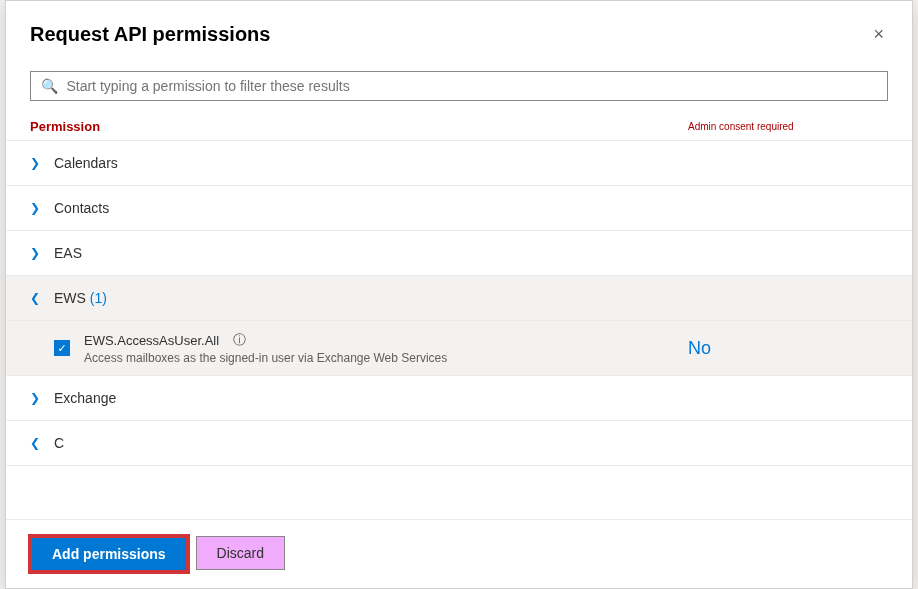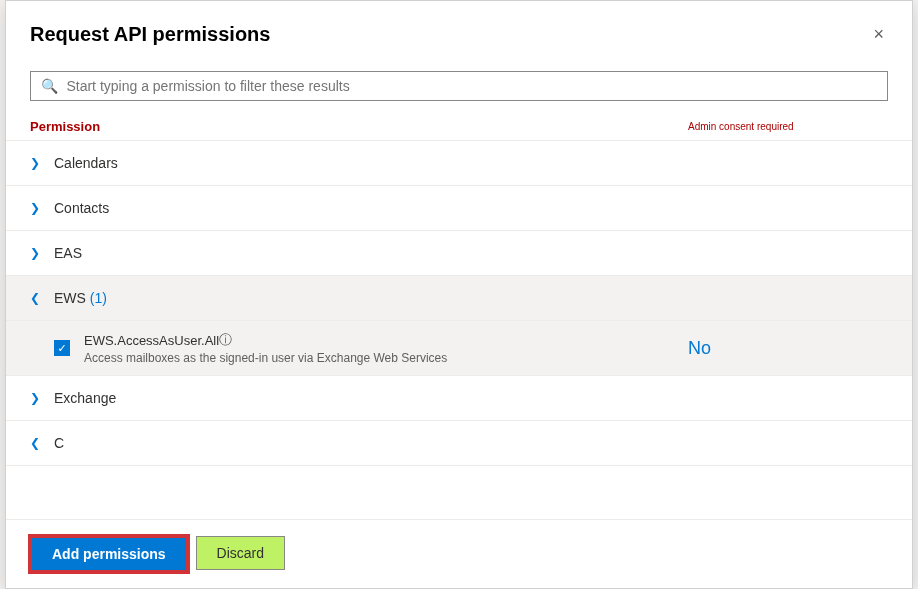--- a/index.html
+++ b/index.html
@@ -141,21 +141,21 @@
       color: white;
       font-size: 11px;
       line-height: 1;
     }
     .perm-details {
       flex: 1;
     }
     .perm-name-row {
       display: flex;
       align-items: center;
-      gap: 0;
+      gap: 14px;
     }
     .perm-name {
       font-size: 13px;
       color: #323130;
       font-weight: 500;
     }
     .info-icon {
       color: #605e5c;
       font-size: 13px;
       cursor: help;
@@ -182,21 +182,21 @@
       color: white;
       border: 2px solid #d13438;
       padding: 8px 20px;
       font-size: 14px;
       font-weight: 600;
       cursor: pointer;
       outline: 2px solid #d13438;
       outline-offset: 0px;
     }
     .btn-discard {
-      background: #bef264;
+      background: #f0abfc;
       color: #323130;
       border: 1px solid #8a8886;
       padding: 8px 20px;
       font-size: 14px;
       cursor: pointer;
     }
     .group-header-expanded {
       background: #f3f2f1;
     }
   </style>

